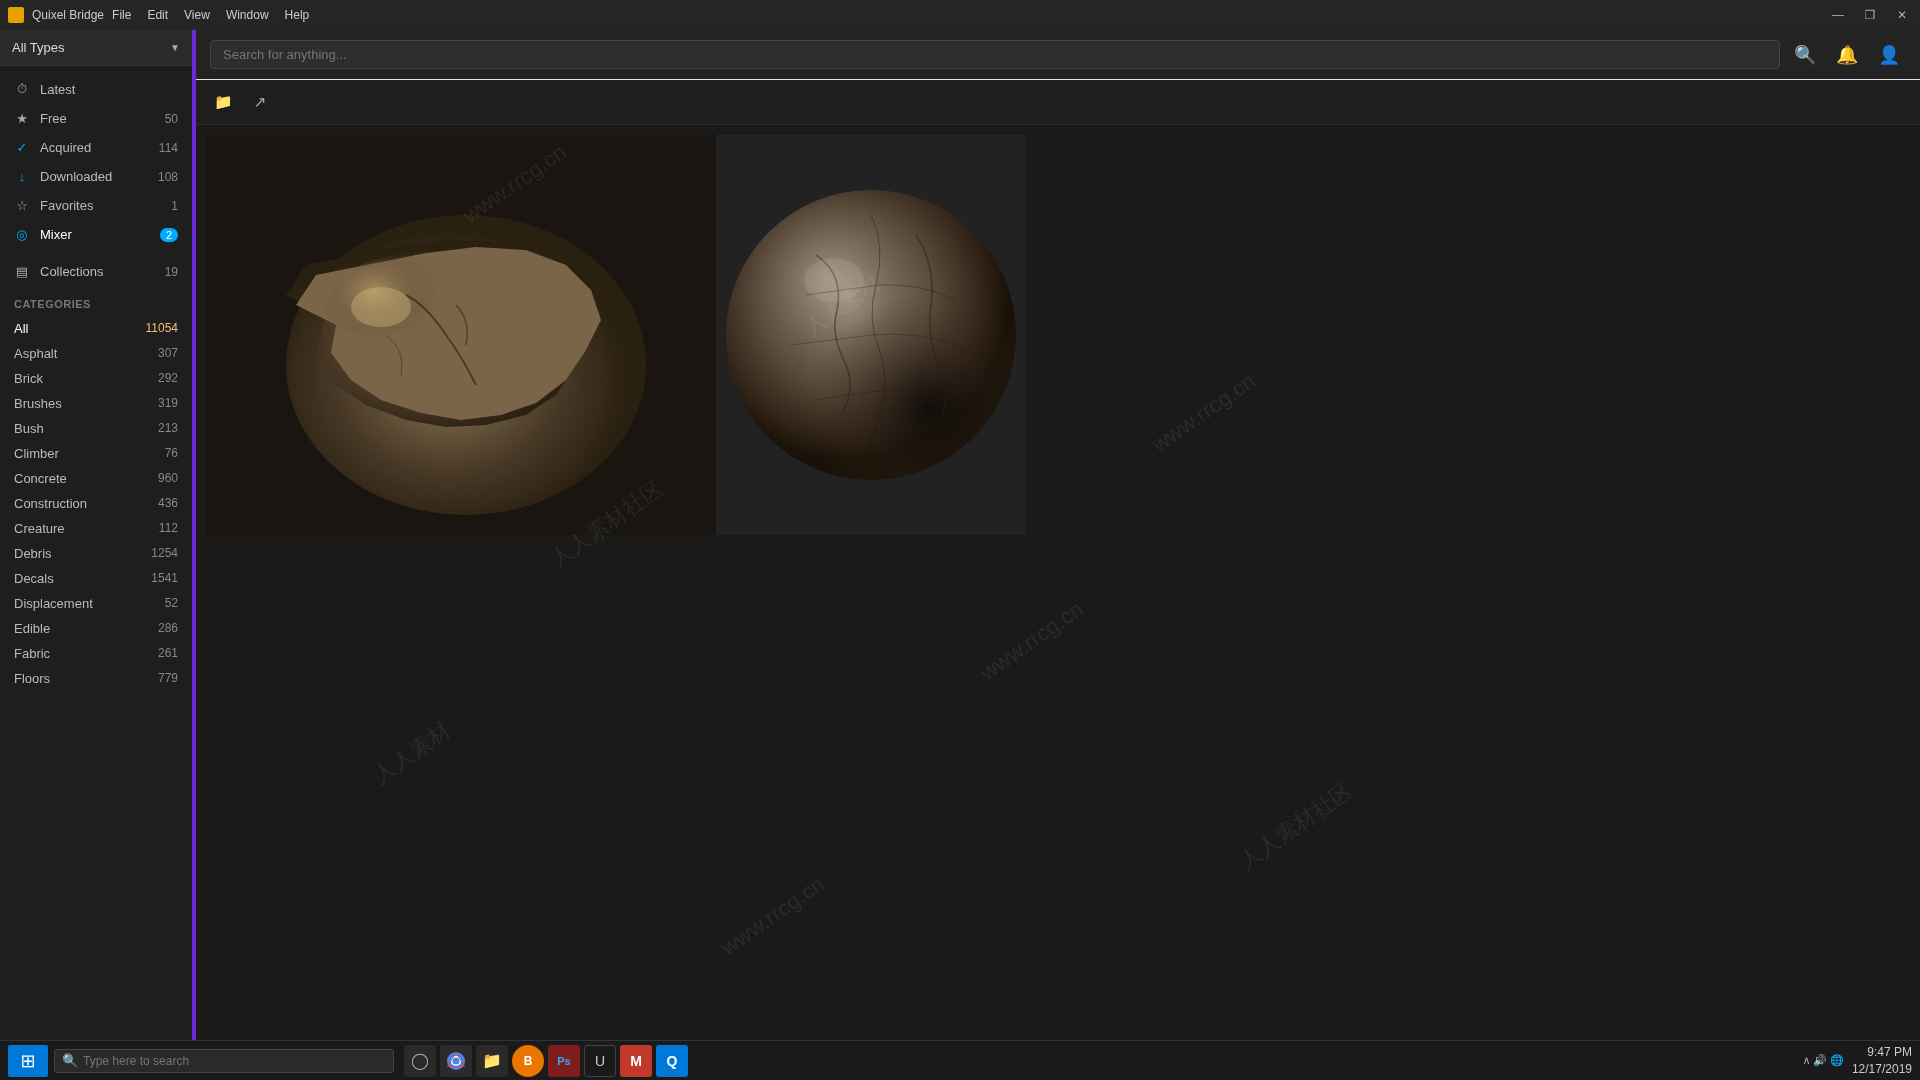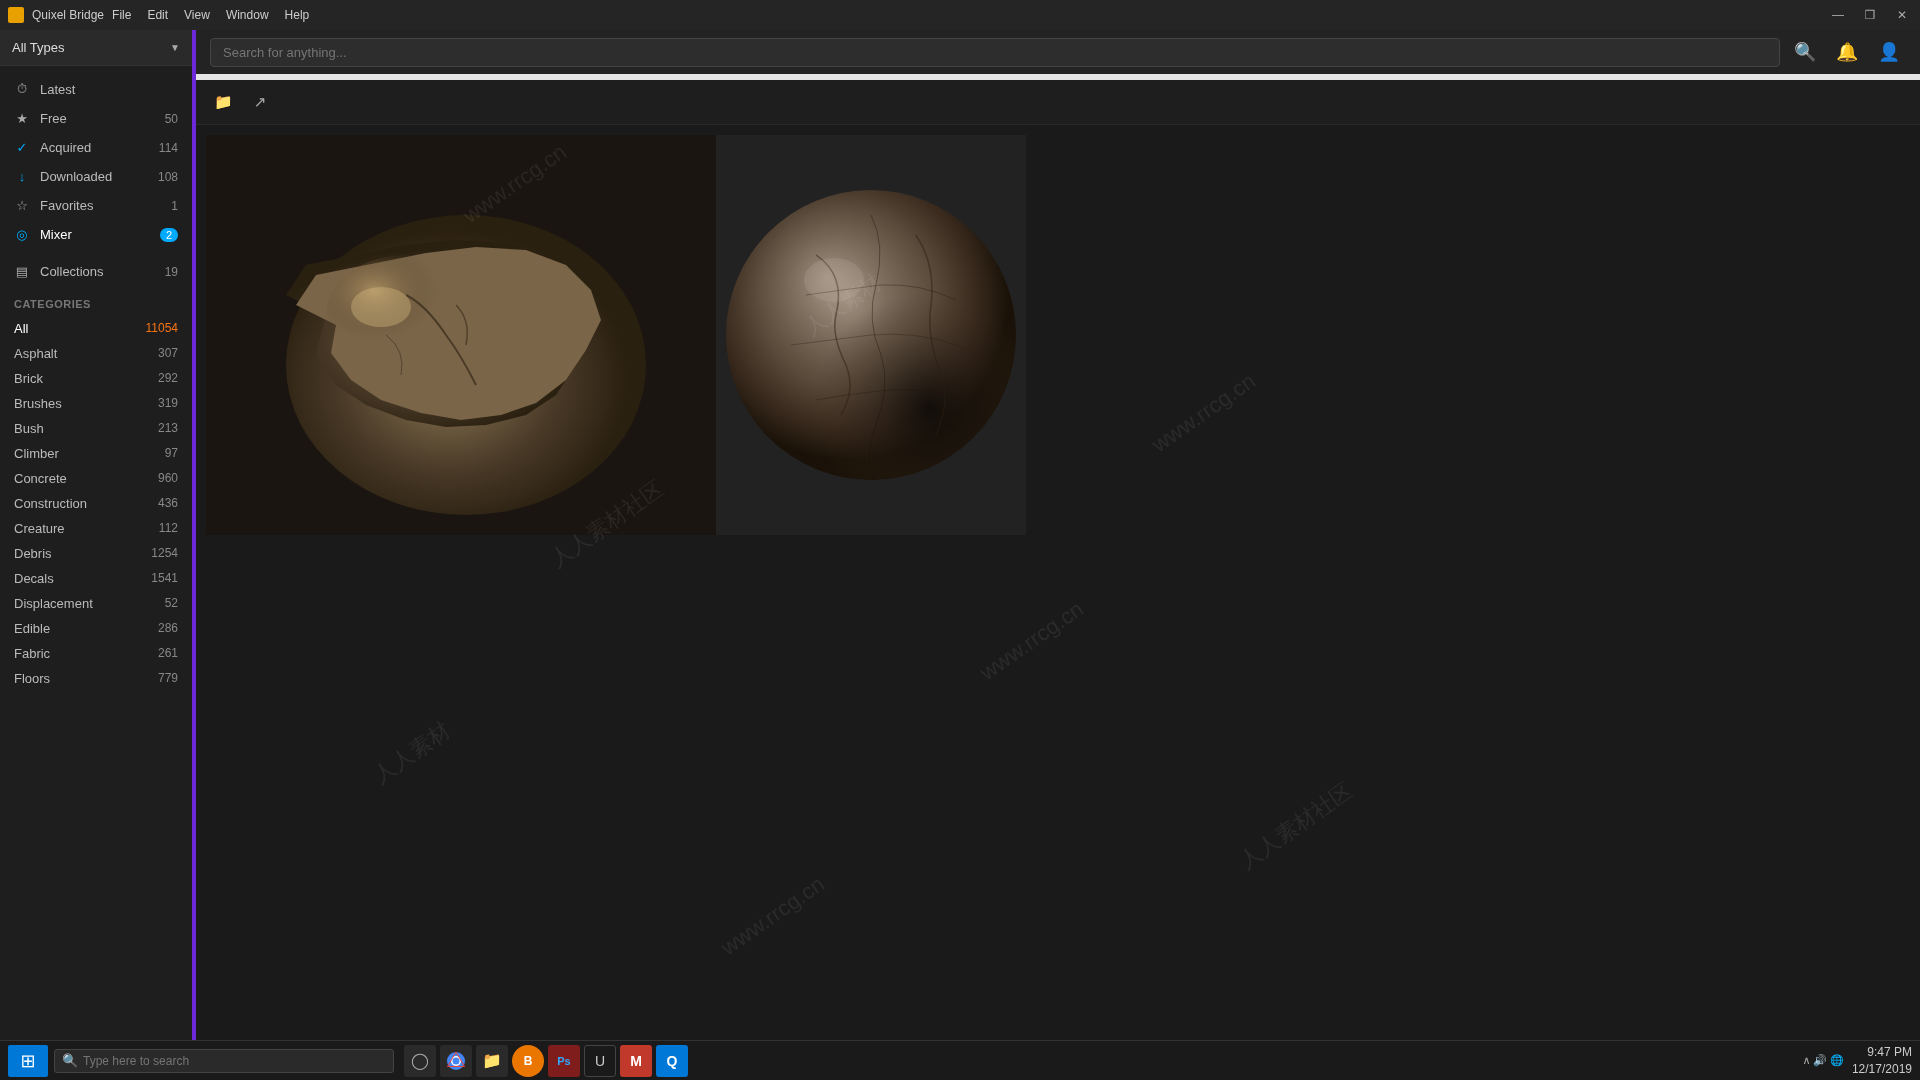--- a/index.html
+++ b/index.html
@@ -130,39 +130,39 @@
       font-size: 13px;
       color: #bbb;
       cursor: pointer;
     }
     .category-item.active { color: white; }
     .category-item .cat-count {
       margin-left: auto;
       color: #888;
       font-size: 12px;
     }
-    .category-item.active .cat-count { color: #f97316; }
+    .category-item.active .cat-count { color: #fdba74; }
 
     
     .main-content {
       flex: 1;
       display: flex;
       flex-direction: column;
       overflow: hidden;
     }
 
     
     .topbar {
       height: 50px;
       background: #232323;
       display: flex;
       align-items: center;
       padding: 0 14px;
       gap: 10px;
-      border-bottom: 6px solid #e5e5e5;
+      border-bottom: 1px solid #e5e5e5;
       flex-shrink: 0;
     }
     .search-box {
       flex: 1;
       background: #2d2d2d;
       border: 1px solid #444;
       border-radius: 4px;
       padding: 6px 12px;
       color: #bbb;
       font-size: 13px;
@@ -410,21 +410,21 @@
     <div class="category-item">
       <span>Brushes</span>
       <span class="cat-count">319</span>
     </div>
     <div class="category-item">
       <span>Bush</span>
       <span class="cat-count">213</span>
     </div>
     <div class="category-item">
       <span>Climber</span>
-      <span class="cat-count">97</span>
+      <span class="cat-count">76</span>
     </div>
     <div class="category-item">
       <span>Concrete</span>
       <span class="cat-count">960</span>
     </div>
     <div class="category-item">
       <span>Construction</span>
       <span class="cat-count">436</span>
     </div>
     <div class="category-item">

